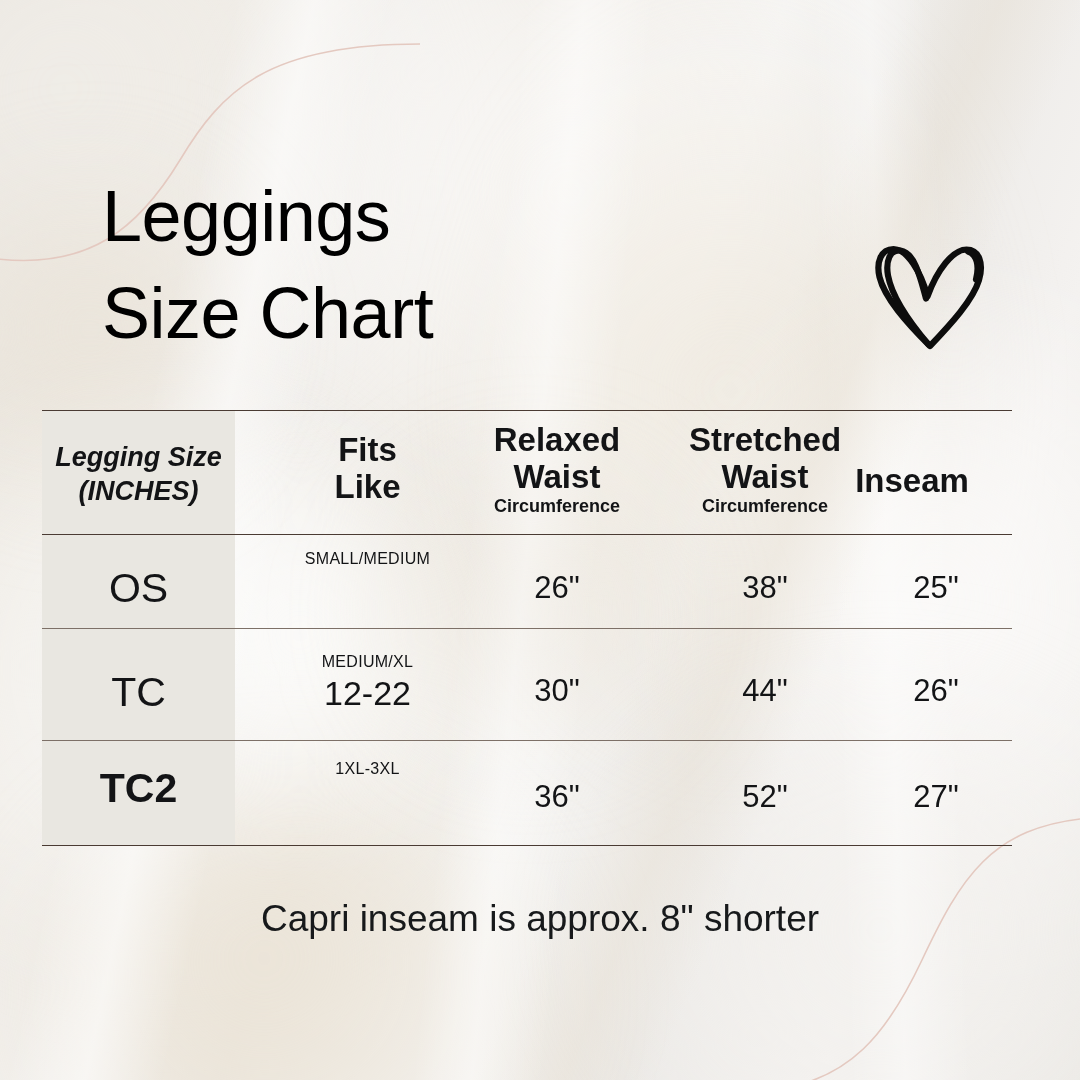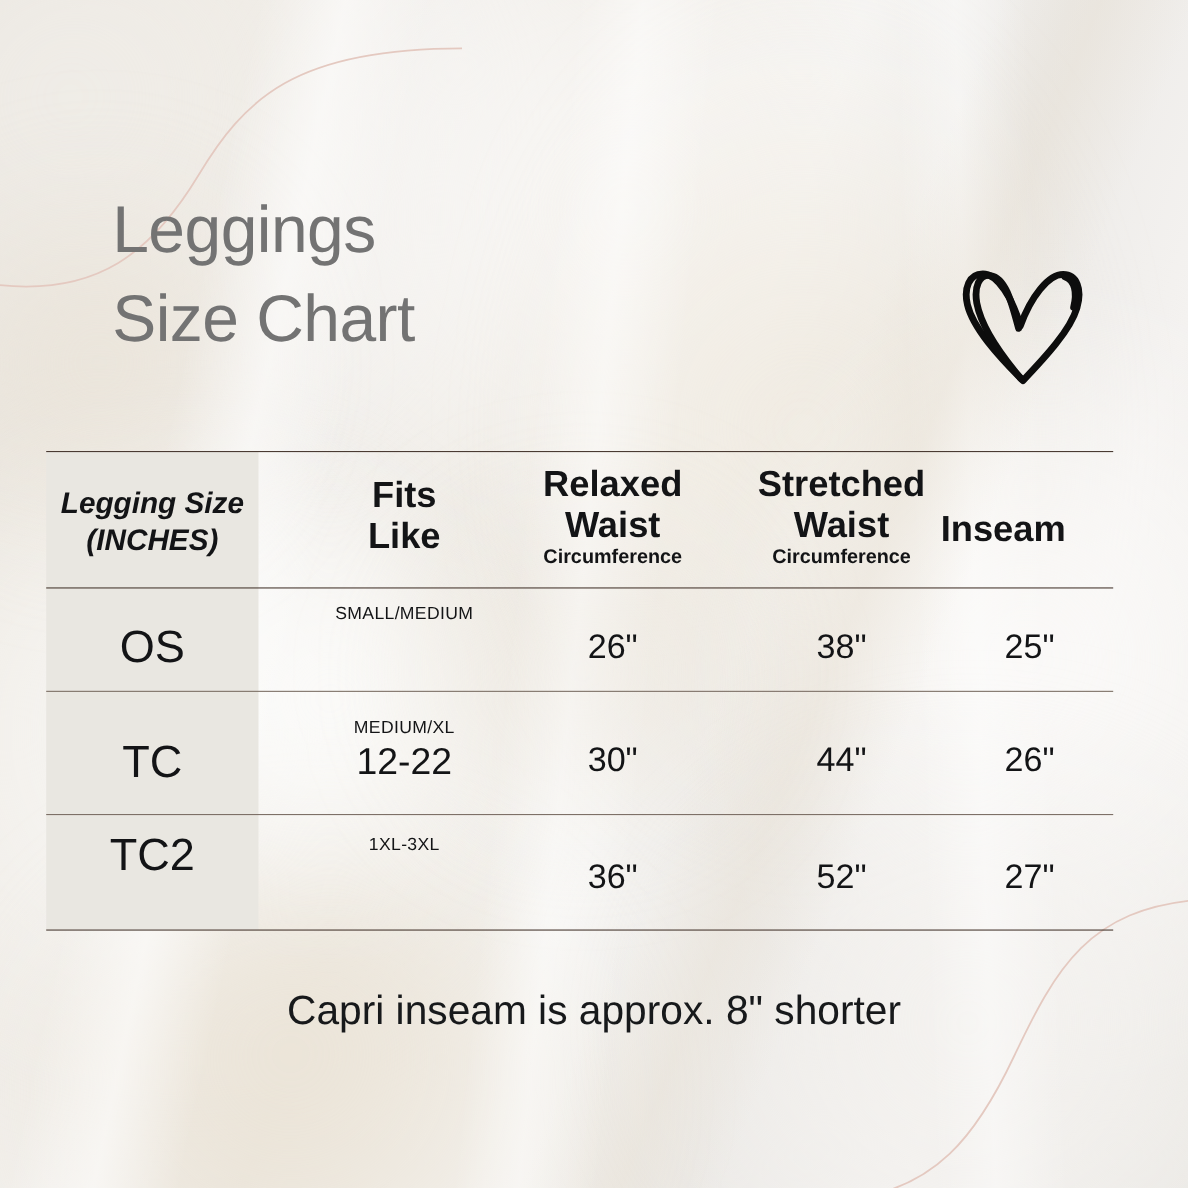--- a/index.html
+++ b/index.html
@@ -79,24 +79,24 @@
     pointer-events: none;
   }
   .cc-tl { left: 0; top: 0; }
   .cc-br { right: 0; bottom: 0; }
 
   
   .headline {
     position: absolute;
     left: 102px;
     top: 168px;
-    font-size: 60px;
+    font-size: 72px;
     line-height: 1.35;
     font-weight: 400;
-    color: #737373;
+    color: #000000;
     letter-spacing: -0.5px;
     white-space: pre;
   }
 
   
   .heart-doodle {
     position: absolute;
     left: 869px;
     top: 228px;
   }
@@ -258,21 +258,21 @@
       <div class="cell" style="left:233px; top:243px; width:185px;">
         <div class="c-fits-top">MEDIUM/XL</div>
         <div class="c-fits-bot">12-22</div>
       </div>
       <div class="cell c-val" style="left:405px; top:263px; width:220px;">30"</div>
       <div class="cell c-val" style="left:613px; top:263px; width:220px;">44"</div>
       <div class="cell c-val" style="left:818px; top:263px; width:152px;">26"</div>
     </div>
 
     <div>
-      <div class="cell c-size" style="left:0px; top:344px; width:193px;">TC2</div>
+      <div class="cell c-size" style="left:0px; top:355px; width:193px;font-weight:bold;">TC2</div>
       <div class="cell" style="left:233px; top:350px; width:185px;">
         <div class="c-fits-top">1XL-3XL</div>
       </div>
       <div class="cell c-val" style="left:405px; top:369px; width:220px;">36"</div>
       <div class="cell c-val" style="left:613px; top:369px; width:220px;">52"</div>
       <div class="cell c-val" style="left:818px; top:369px; width:152px;">27"</div>
     </div>
 
   </div>
 

